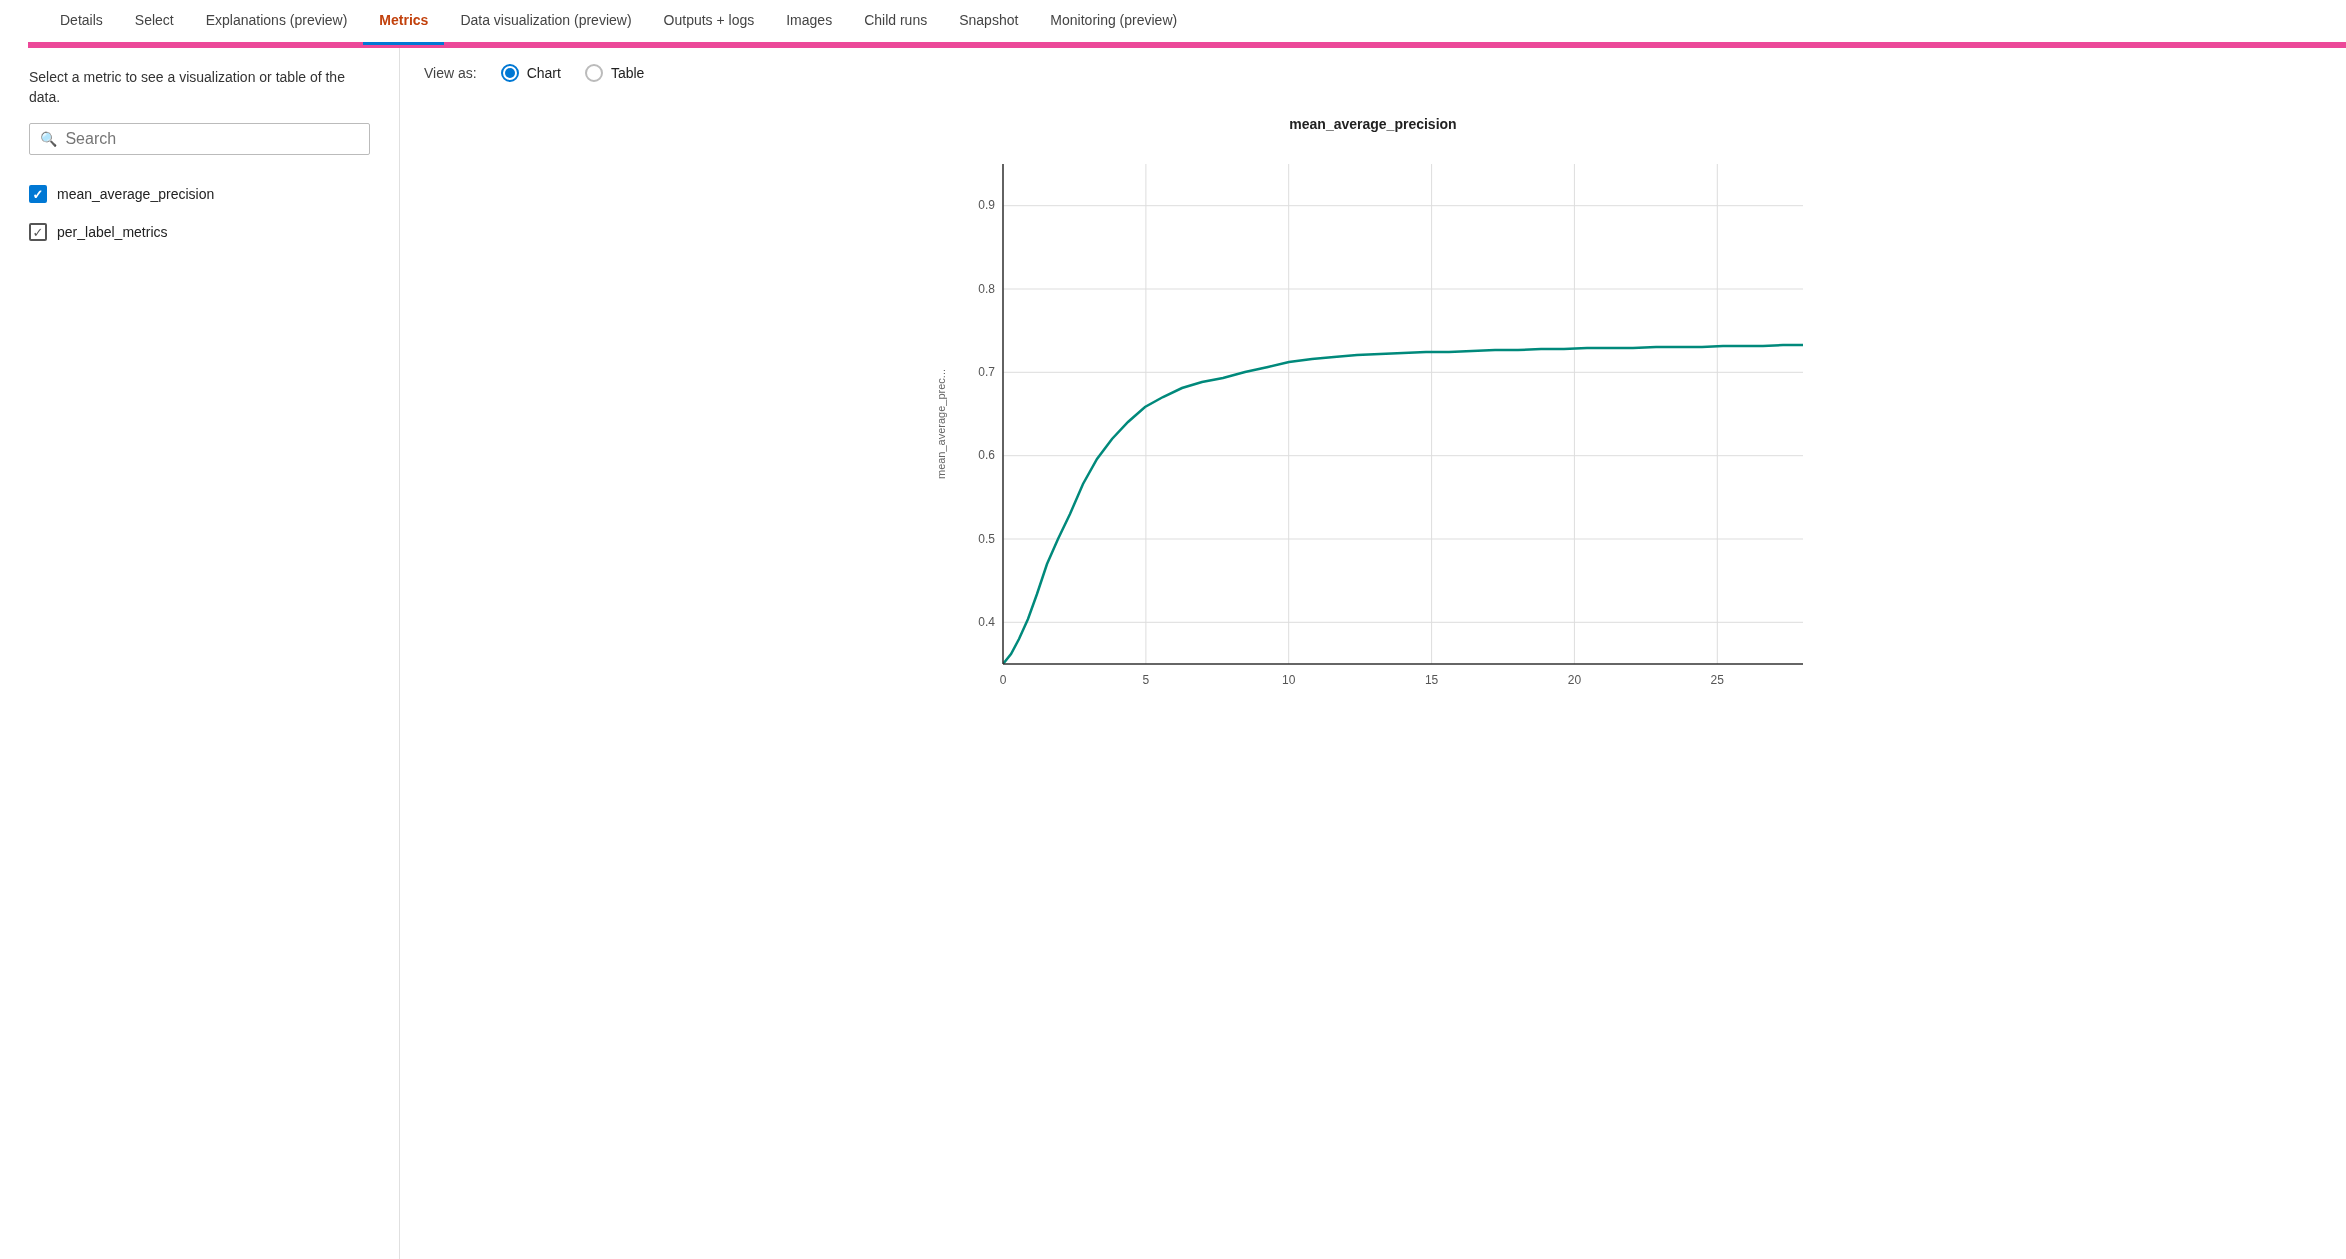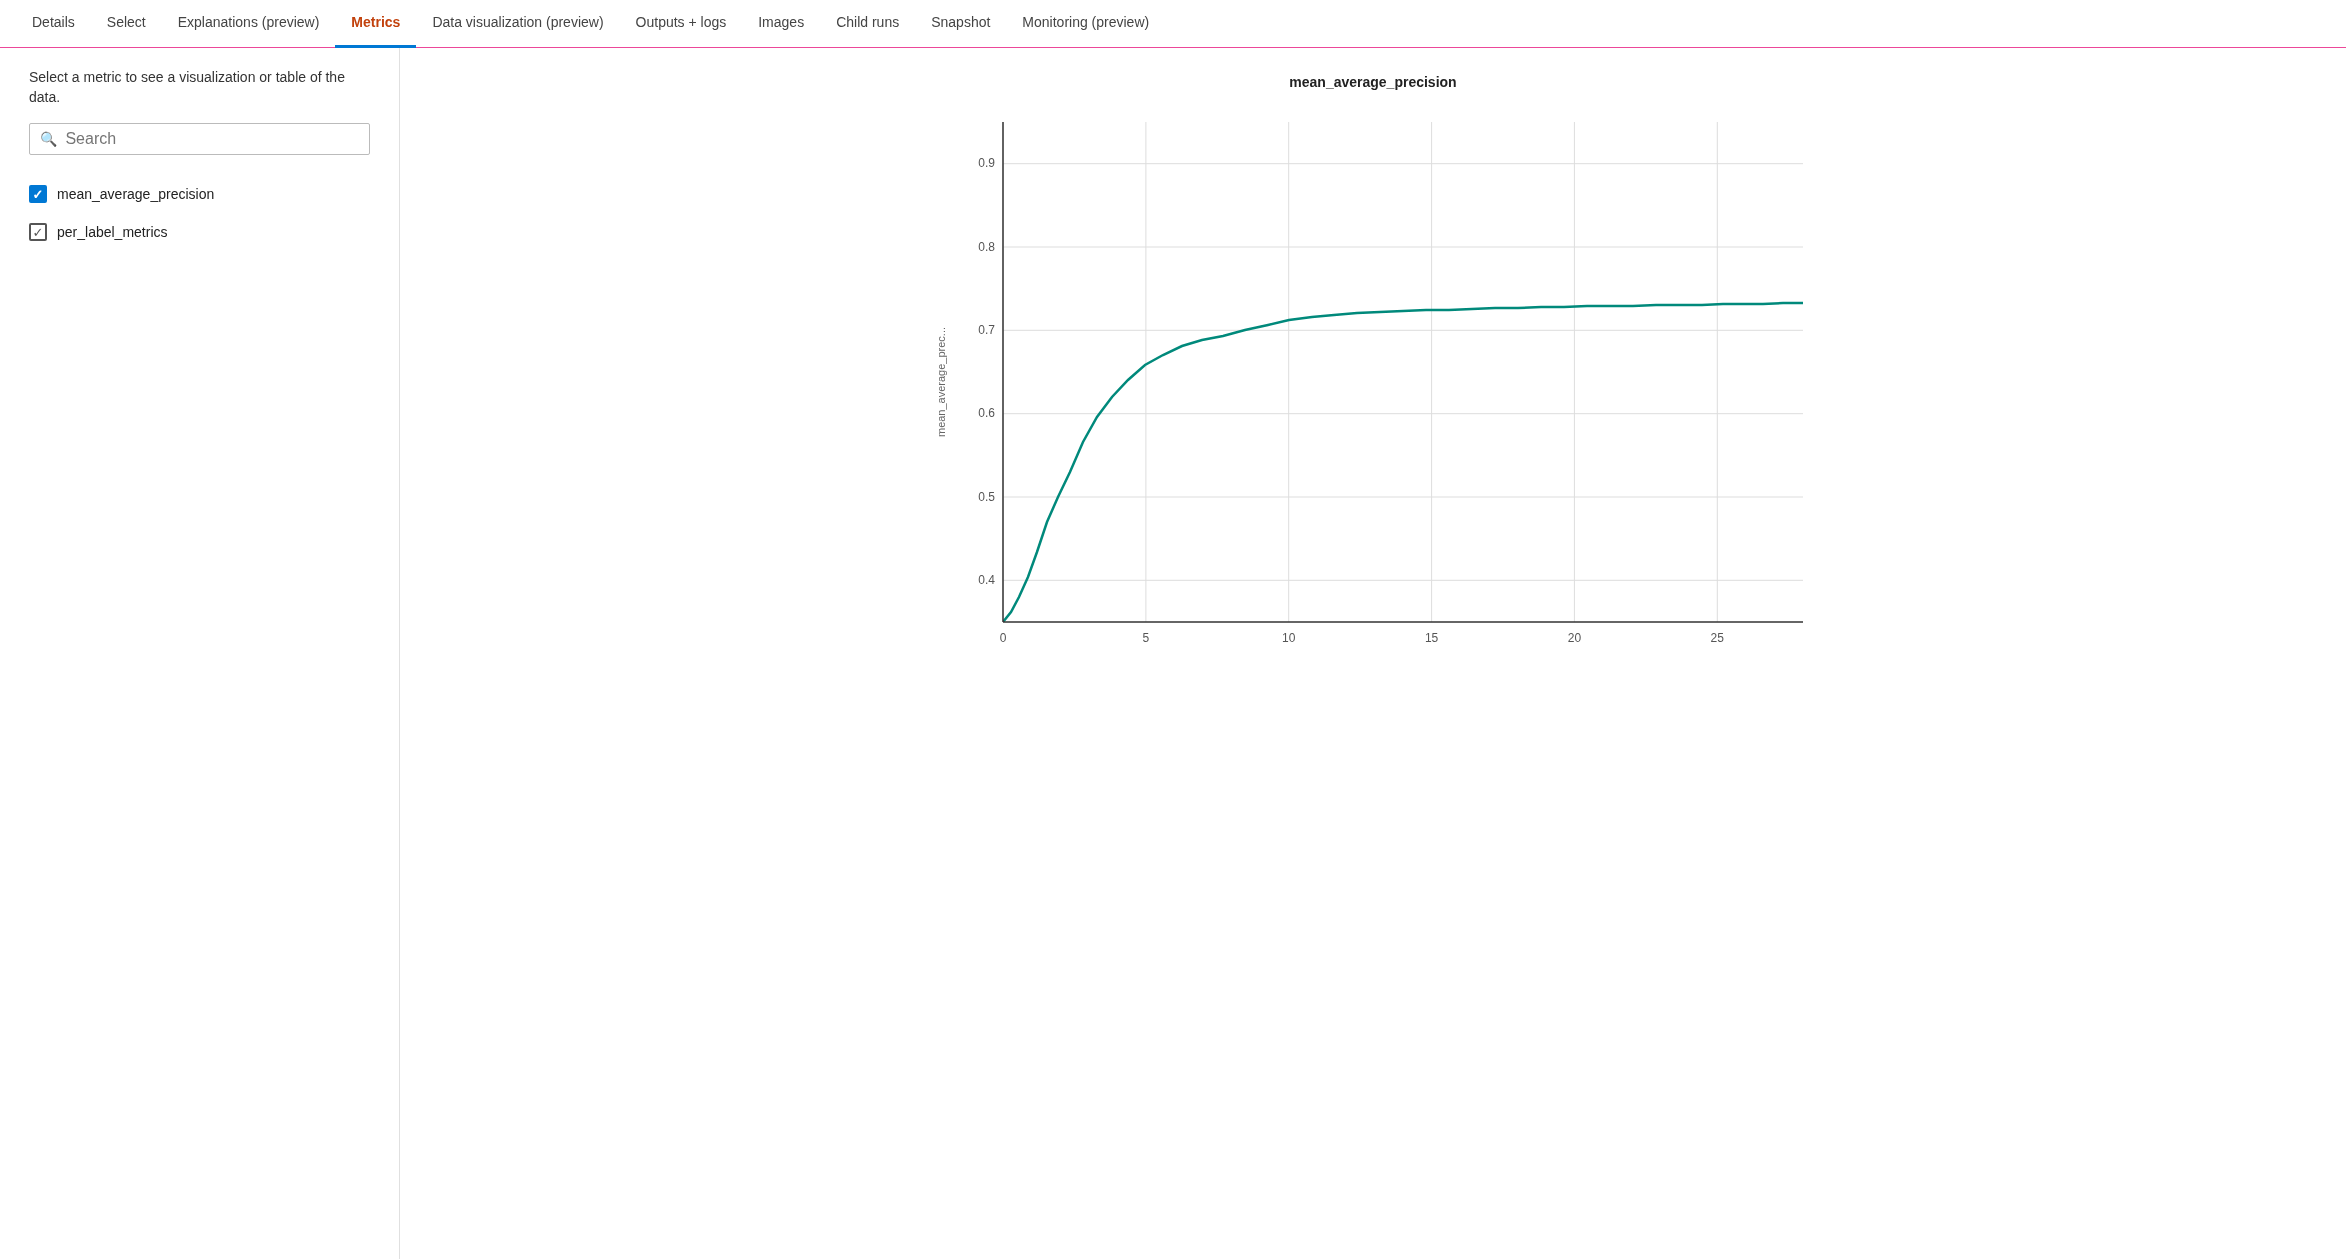--- a/index.html
+++ b/index.html
@@ -2,23 +2,24 @@
 <html><head>
   <meta charset="utf-8">
   <style>
     * { box-sizing: border-box; margin: 0; padding: 0; }
     body { font-family: 'Segoe UI', sans-serif; font-size: 14px; color: #222; background: #fff; }
 
     
     .top-nav {
       display: flex;
       align-items: center;
-      border-bottom: 1px solid #ec4899;
+      border-bottom: 6px solid #ec4899;
       padding: 0 16px;
       height: 48px;
+      margin-left: 28px;
     }
     .nav-tab {
       padding: 0 16px;
       height: 48px;
       display: flex;
       align-items: center;
       cursor: pointer;
       font-size: 14px;
       color: #444;
       border-bottom: 3px solid transparent;
@@ -198,20 +199,35 @@
         <span class="checkmark-outline">✓</span>
       </div>
       <span class="metric-label">per_label_metrics</span>
     </div>
 
 
   </div>
 
   <div class="right-panel">
 
+    <div class="view-as-row">
+      <span class="view-as-label">View as:</span>
+
+      <div class="radio-option">
+        <div class="radio-circle selected">
+          <div class="radio-inner"></div>
+        </div>
+        <span>Chart</span>
+      </div>
+
+      <div class="radio-option">
+        <div class="radio-circle"></div>
+        <span>Table</span>
+      </div>
+    </div>
 
     <div class="chart-container">
       <div class="chart-wrap">
         <div class="chart-title">mean_average_precision</div>
 
         <svg class="chart-svg" width="900" height="580" viewBox="0 0 900 580">
 
           <defs>
             <clipPath id="chart-clip">
               <rect x="80" y="20" width="800" height="500"></rect>

